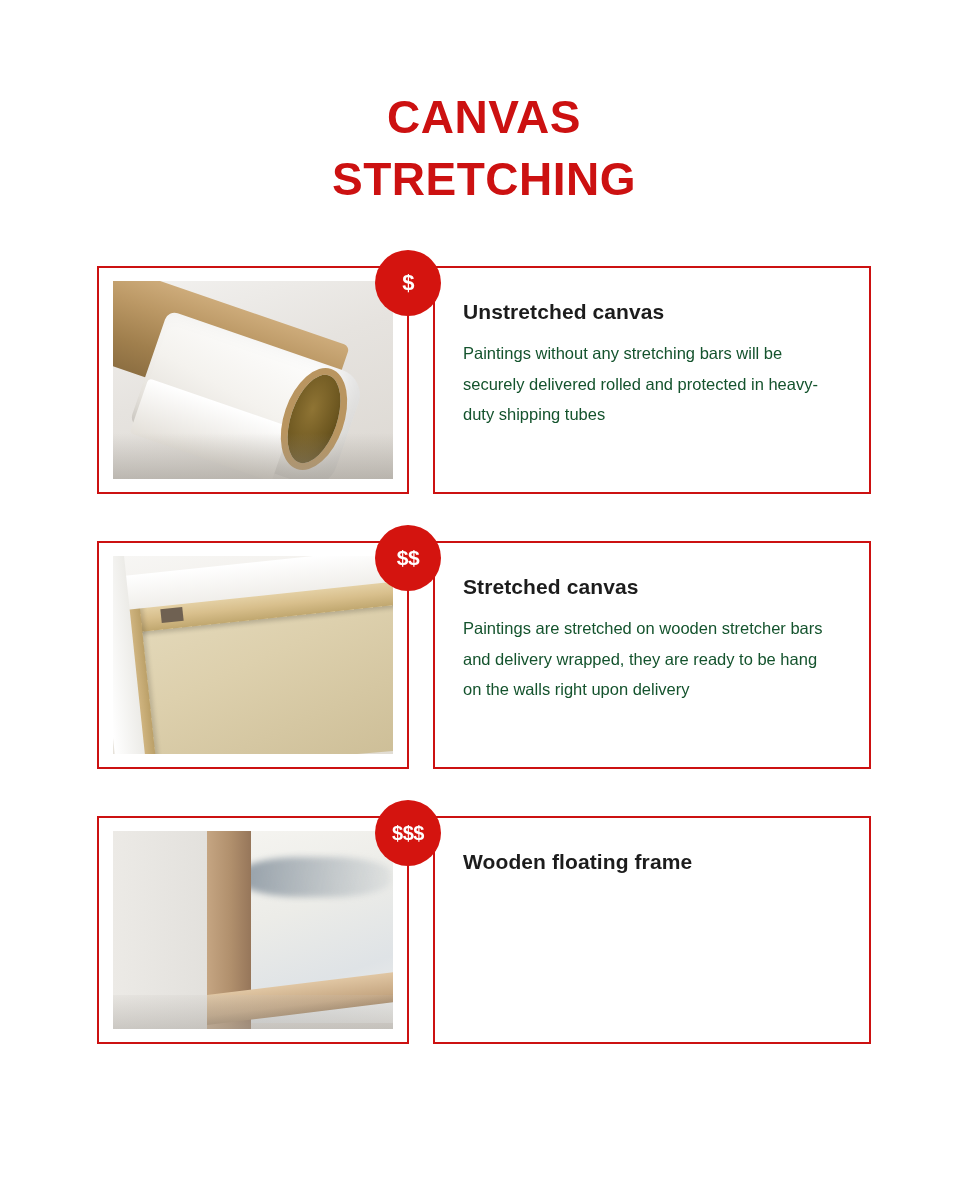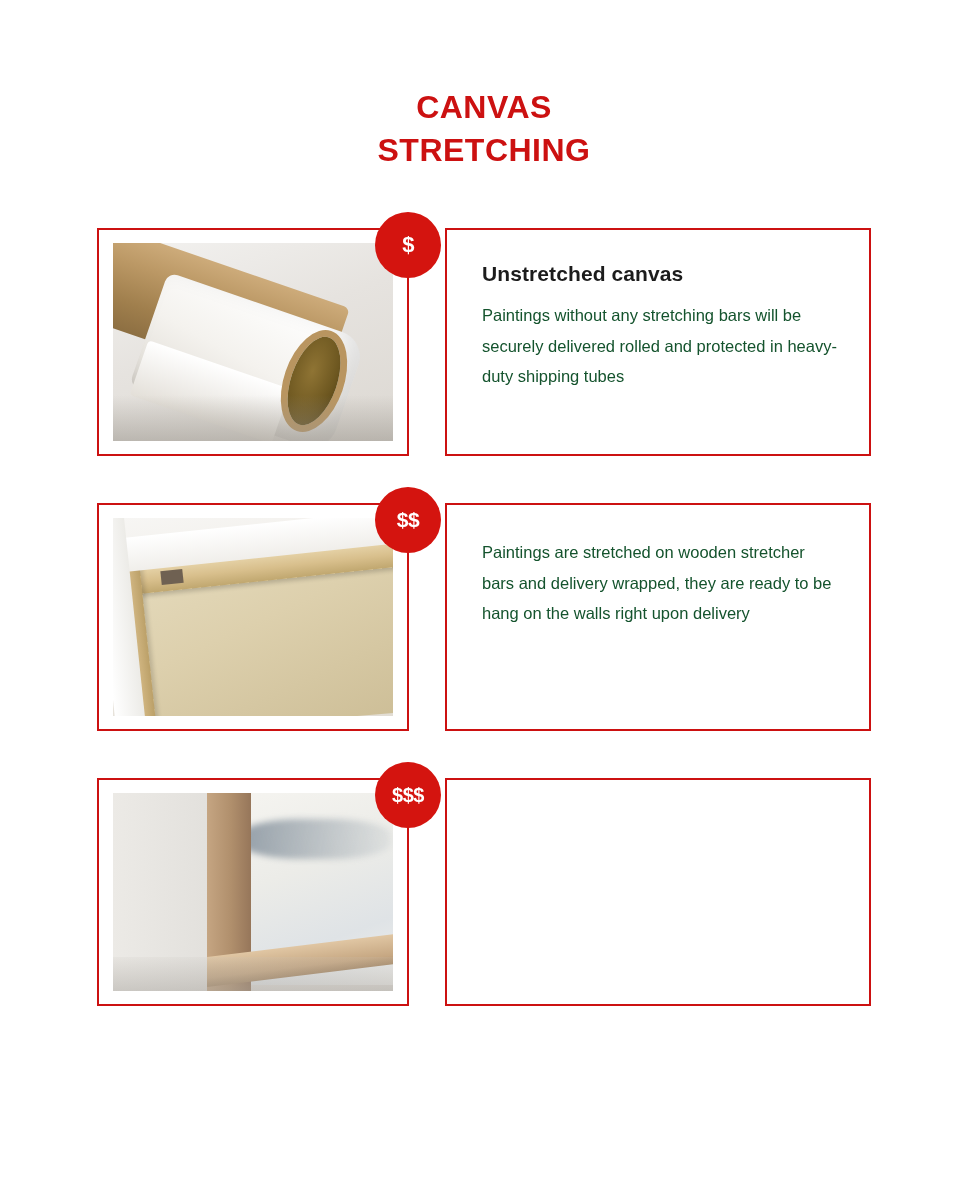--- a/index.html
+++ b/index.html
@@ -22,21 +22,21 @@
     height: 1182px;
     background: #ffffff;
   }
 
   
   .title-block {
     padding-top: 86px;
     text-align: center;
   }
   .title-line {
-    font-size: 32px;
+    font-size: 46px;
     font-weight: bold;
     letter-spacing: 0.5px;
     line-height: 1.35;
     color: #cc1111;
     text-transform: uppercase;
   }
 
   
   .rows {
     margin-top: 56px;
@@ -259,24 +259,24 @@
     font-weight: bold;
     letter-spacing: -0.5px;
     z-index: 5;
   }
   .badge.b2 { font-size: 21px; }
   .badge.b3 { font-size: 20px; }
 
   
   .text-card {
     flex: 1 1 auto;
-    margin-left: 36px;
+    margin-left: 24px;
     border: 2px solid #cc1111;
     background: #ffffff;
-    padding: 32px 30px 26px 35px;
+    padding: 32px 30px 26px 28px;
     min-height: 228px;
   }
   .card-title {
     font-size: 21px;
     font-weight: bold;
     color: #1c1c1c;
     margin: 0 0 14px 0;
     letter-spacing: 0.1px;
   }
   .card-body {
@@ -326,35 +326,37 @@
           <div class="bar-v"></div>
           <div class="edge-white"></div>
           <div class="edge-white2"></div>
           <div class="wedge"></div>
         </div>
         <div class="badge b2">
           <span>$$</span>
         </div>
       </div>
       <div class="text-card">
+        <h3 class="card-title">Stretched canvas</h3>
         <p class="card-body">Paintings are stretched on wooden stretcher bars and delivery wrapped, they are ready to be hang on the walls right upon delivery</p>
       </div>
     </div>
 
     <div class="row">
       <div class="img-card">
         <div class="photo photo-frame">
           <div class="wall-shadow"></div>
           <div class="art"></div>
           <div class="frame-side"></div>
           <div class="frame-bottom"></div>
           <div class="floor"></div>
         </div>
         <div class="badge b3">
           <span>$$$</span>
         </div>
       </div>
       <div class="text-card">
+        <h3 class="card-title">Wooden floating frame</h3>
       </div>
     </div>
 
   </div>
 </div>
 
 </body></html>

